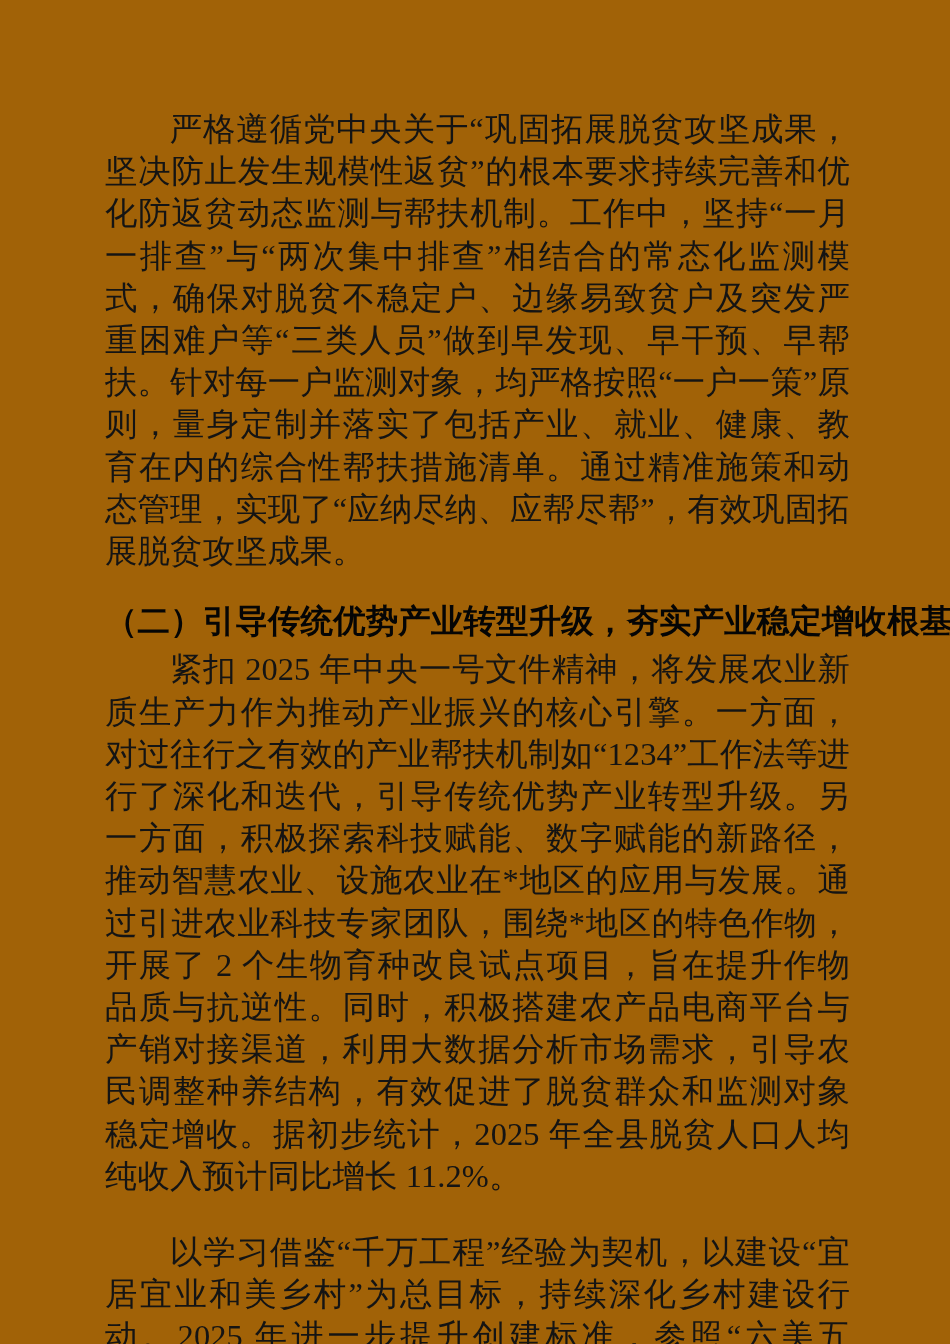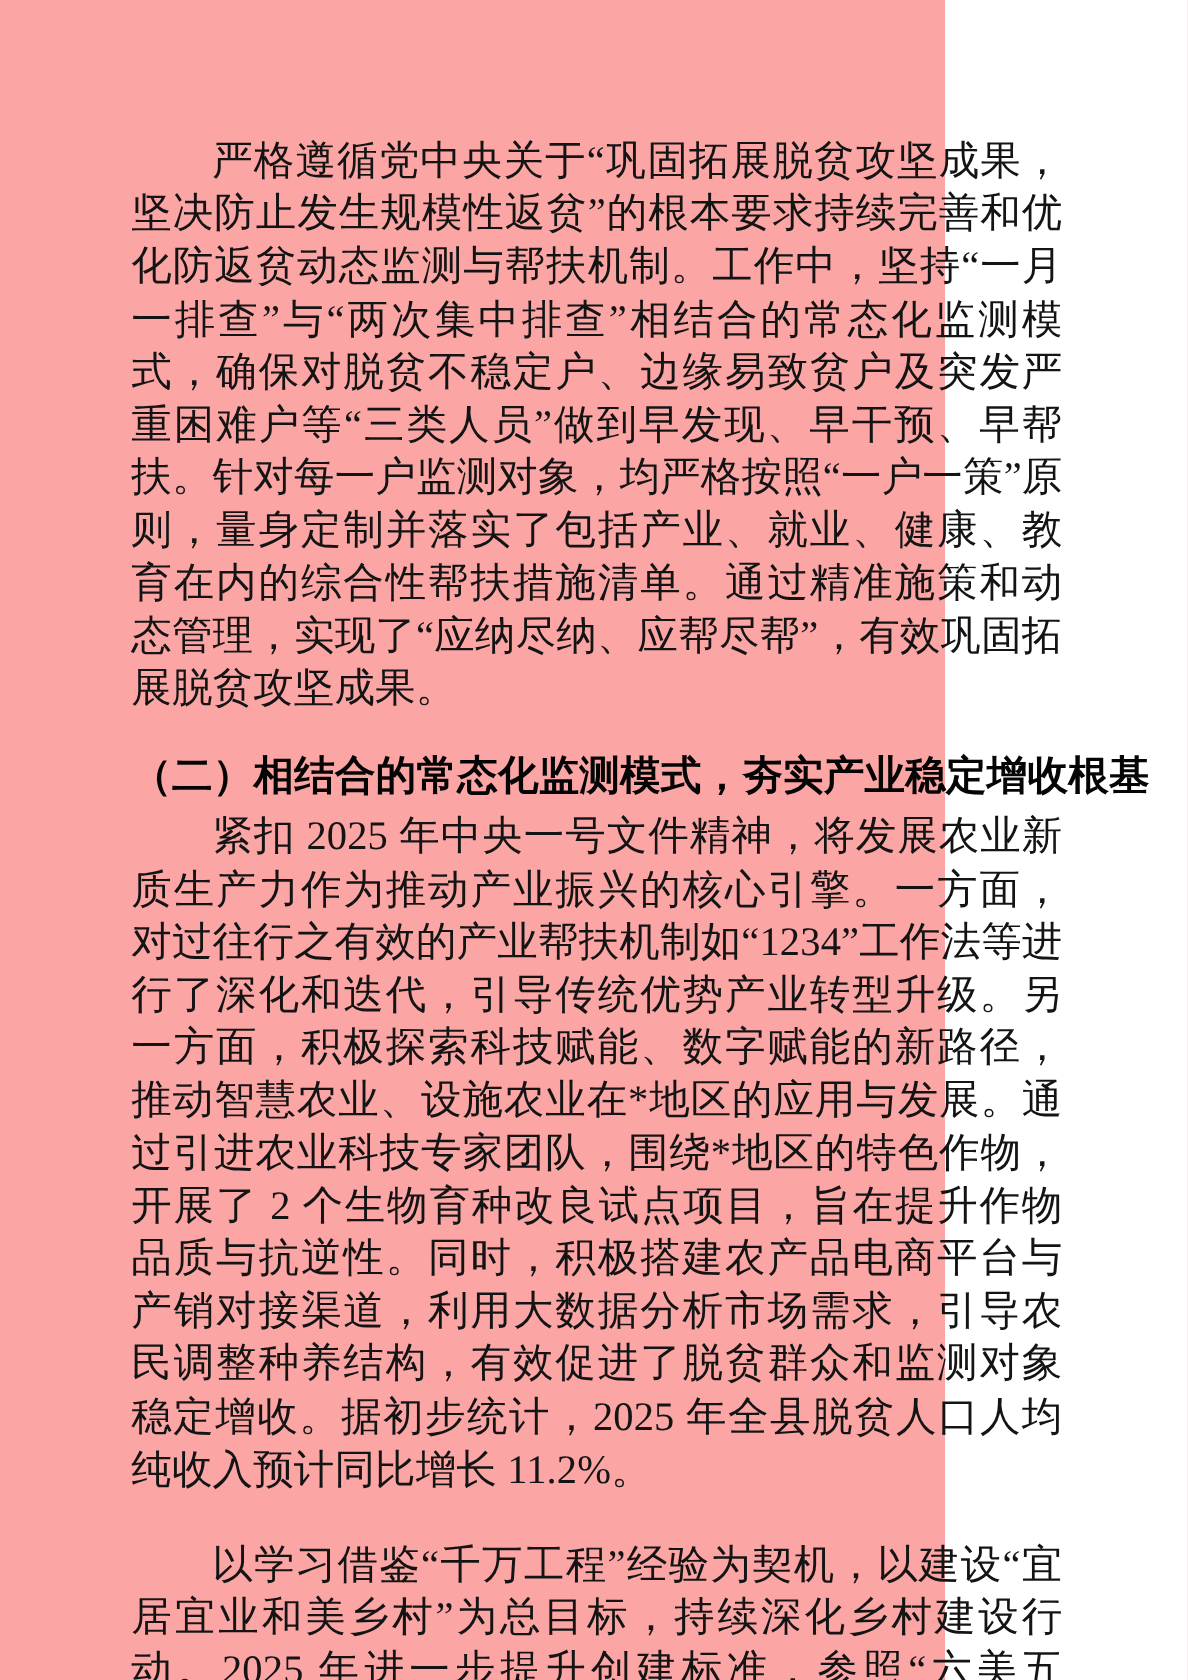--- a/index.html
+++ b/index.html
@@ -9,25 +9,25 @@
   }
   body {
     width: 950px;
     height: 1344px;
     overflow: hidden;
     font-family: "Liberation Serif", "DejaVu Serif", serif;
     color: #111111;
   }
   .page {
     position: relative;
-    width: 756px;
+    width: 950px;
     height: 1344px;
     box-sizing: border-box;
     padding: 108px 102px 0 105px;
-    background: #fca5a5;
+    background: #a16207;
   }
   .doc-body {
     width: 745px;
   }
   p.para {
     margin: 0;
     font-size: 32.4px;
     line-height: 42.2px;
     text-align: justify;
     text-align-last: left;
@@ -55,21 +55,21 @@
 </style>
 </head>
 <body>
 
 <div class="page">
   <div class="doc-body">
 
     <p class="para">严格遵循党中央关于“巩固拓展脱贫攻坚成果，坚决防止发生规模性返贫”的根本要求持续完善和优化防返贫动态监测与帮扶机制。工作中，坚持“一月一排查”与“两次集中排查”相结合的常态化监测模式，确保对脱贫不稳定户、边缘易致贫户及突发严重困难户等“三类人员”做到早发现、早干预、早帮扶。针对每一户监测对象，均严格按照“一户一策”原则，量身定制并落实了包括产业、就业、健康、教育在内的综合性帮扶措施清单。通过精准施策和动态管理，实现了“应纳尽纳、应帮尽帮”，有效巩固拓展脱贫攻坚成果。</p>
 
     <div class="gap-before-heading"></div>
-    <h2 class="heading">（二）相结合的常态化监测模式，夯实产业稳定增收根基</h2>
+    <h2 class="heading">（二）引导传统优势产业转型升级，夯实产业稳定增收根基</h2>
     <div class="gap-after-heading"></div>
 
     <p class="para">紧扣 2025 年中央一号文件精神，将发展农业新质生产力作为推动产业振兴的核心引擎。一方面，对过往行之有效的产业帮扶机制如“1234”工作法等进行了深化和迭代，引导传统优势产业转型升级。另一方面，积极探索科技赋能、数字赋能的新路径，推动智慧农业、设施农业在*地区的应用与发展。通过引进农业科技专家团队，围绕*地区的特色作物，开展了 2 个生物育种改良试点项目，旨在提升作物品质与抗逆性。同时，积极搭建农产品电商平台与产销对接渠道，利用大数据分析市场需求，引导农民调整种养结构，有效促进了脱贫群众和监测对象稳定增收。据初步统计，2025 年全县脱贫人口人均纯收入预计同比增长 11.2%。</p>
 
     <div class="gap-before-heading"></div>
     <div class="gap-after-heading"></div>
 
     <p class="para">以学习借鉴“千万工程”经验为契机，以建设“宜居宜业和美乡村”为总目标，持续深化乡村建设行动。2025 年进一步提升创建标准，参照“六美五宜”等先进地区建设理念推动示范创建从“塑形”向“铸魂”深化。统筹推进垃圾分类、污水治理、村容村貌提升等工作，乡村“颜值”和“气质”得到显著提升。</p>
 
   </div>

